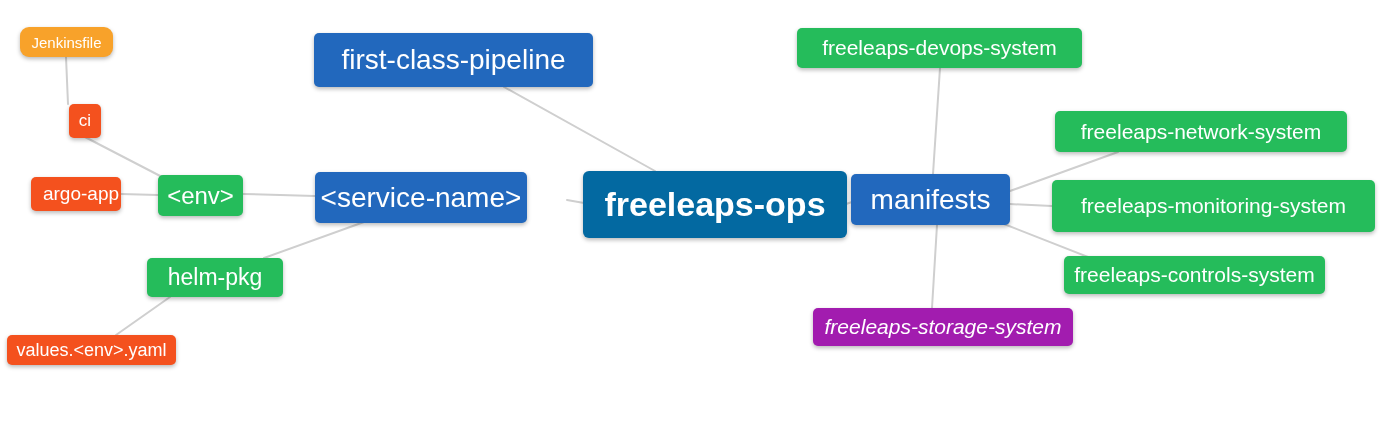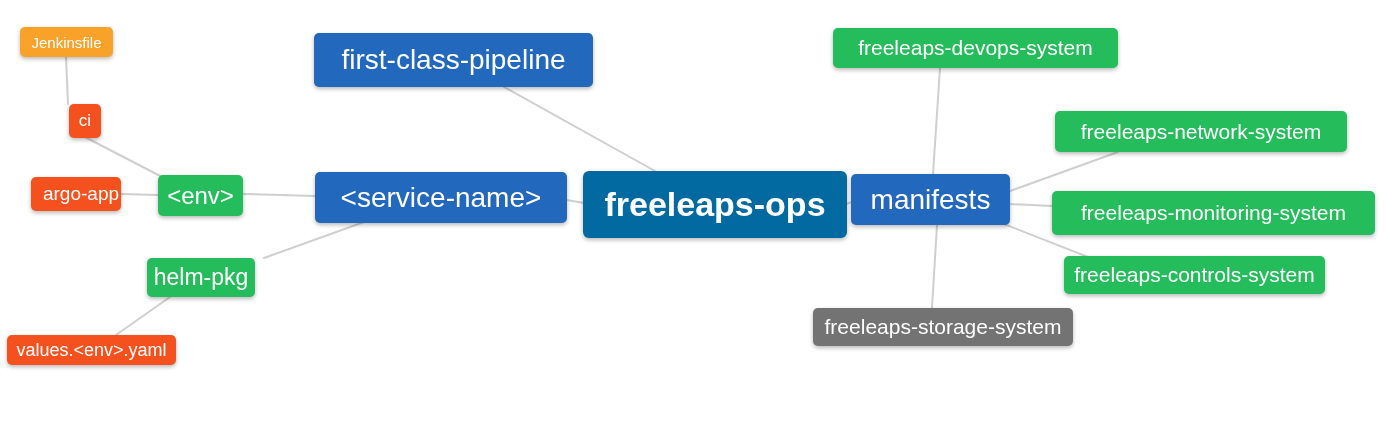--- a/index.html
+++ b/index.html
@@ -36,33 +36,33 @@
     color: #ffffff;
     border-radius: 5px;
     box-shadow: 0 2px 4px rgba(0,0,0,0.28);
     white-space: nowrap;
     box-sizing: border-box;
     user-select: none;
   }
   .node-root     { border-radius: 6px; }
 
   
-  #n-jenkinsfile  { left:  20px; top:  27px; width:  93px; height: 30px; font-size: 15px; }
+  #n-jenkinsfile  { left:  20px; top:  27px; width:  93px; height: 30px; font-size: 15px; border-radius: 9px; }
   #n-ci           { left:  69px; top: 104px; width:  32px; height: 34px; font-size: 17px; }
   #n-argo-app     { left:  31px; top: 177px; width:  90px; height: 34px; font-size: 19px; padding-left: 10px; }
   #n-env          { left: 158px; top: 175px; width:  85px; height: 41px; font-size: 24px; }
-  #n-helm-pkg     { left: 147px; top: 258px; width: 108px; height: 39px; font-size: 23px; }
+  #n-helm-pkg     { left: 147px; top: 258px; width: 136px; height: 39px; font-size: 23px; }
   #n-values-yaml  { left:   7px; top: 335px; width: 169px; height: 30px; font-size: 18px; }
   #n-pipeline     { left: 314px; top:  33px; width: 279px; height: 54px; font-size: 28px; }
-  #n-service-name { left: 315px; top: 172px; width: 252px; height: 51px; font-size: 28px; text-align: right; }
+  #n-service-name { left: 315px; top: 172px; width: 212px; height: 51px; font-size: 28px; text-align: right; }
   #n-root         { left: 583px; top: 171px; width: 264px; height: 67px; font-size: 34px; }
   #n-manifests    { left: 851px; top: 174px; width: 159px; height: 51px; font-size: 28px; }
-  #n-devops       { left: 797px; top:  28px; width: 285px; height: 40px; font-size: 21px; margin-left: 36px; }
+  #n-devops       { left: 797px; top:  28px; width: 285px; height: 40px; font-size: 21px; }
   #n-network      { left:1055px; top: 111px; width: 292px; height: 41px; font-size: 21px; }
-  #n-monitoring   { left:1052px; top: 191px; width: 323px; height: 44px; font-size: 21px; }
+  #n-monitoring   { left:1052px; top: 180px; width: 323px; height: 52px; font-size: 21px; }
   #n-controls     { left:1032px; top: 256px; width: 261px; height: 38px; font-size: 21px; margin-left: 32px; }
   #n-storage      { left: 813px; top: 308px; width: 260px; height: 38px; font-size: 21px; }
 </style>
 </head>
 <body>
 
 <div class="canvas">
 
   <svg class="edge-layer" viewBox="0 0 1390 421" xmlns="http://www.w3.org/2000/svg">
     <line x1="66" y1="57" x2="68" y2="104" style="stroke: rgb(207, 207, 207);"></line>
@@ -88,15 +88,15 @@
   <div class="node" id="n-helm-pkg" style="background-color: rgb(37, 188, 91);">helm-pkg</div>
   <div class="node" id="n-pipeline" style="background-color: rgb(34, 104, 189);">first-class-pipeline</div>
   <div class="node" id="n-values-yaml" style="background-color: rgb(244, 81, 30);">values.&lt;env&gt;.yaml</div>
   <div class="node" id="n-service-name" style="background-color: rgb(34, 104, 189);">&lt;service-name&gt;</div>
   <div class="node node-root" id="n-root" style="background-color: #0369a1; font-weight: bold;">freeleaps-ops</div>
   <div class="node" id="n-manifests" style="background-color: rgb(34, 104, 189);">manifests</div>
   <div class="node" id="n-devops" style="background-color: rgb(37, 188, 91);">freeleaps-devops-system</div>
   <div class="node" id="n-network" style="background-color: rgb(37, 188, 91);">freeleaps-network-system</div>
   <div class="node" id="n-monitoring" style="background-color: rgb(37, 188, 91);">freeleaps-monitoring-system</div>
   <div class="node" id="n-controls" style="background-color: rgb(37, 188, 91);">freeleaps-controls-system</div>
-  <div class="node" id="n-storage" style="background-color: #737373;">freeleaps-storage-system</div>
+  <div class="node" id="n-storage" style="background-color: #a21caf; font-style: italic;">freeleaps-storage-system</div>
 
 </div>
 
 </body></html>

